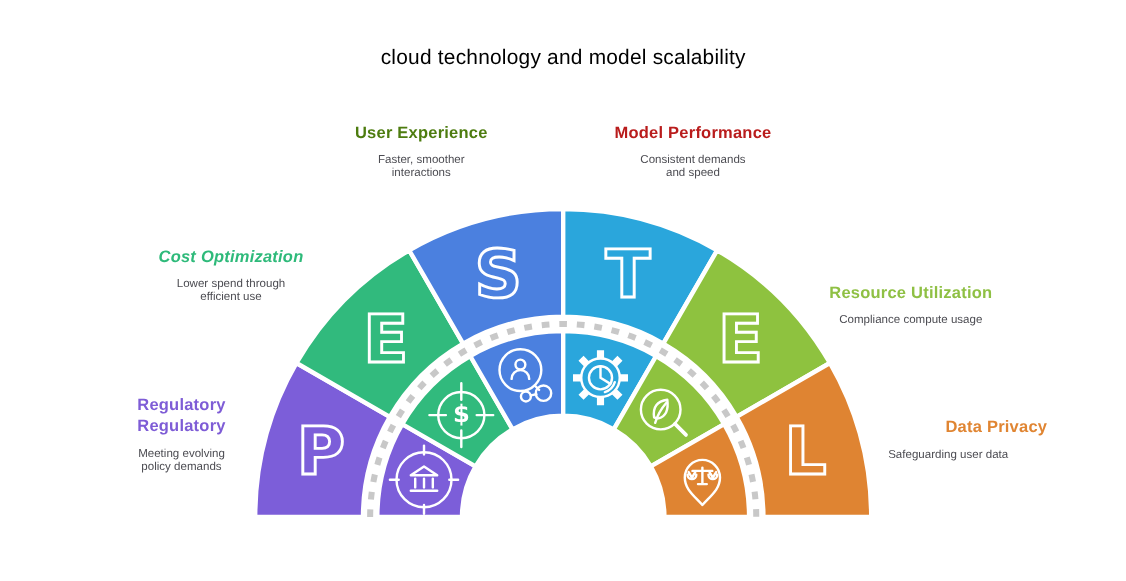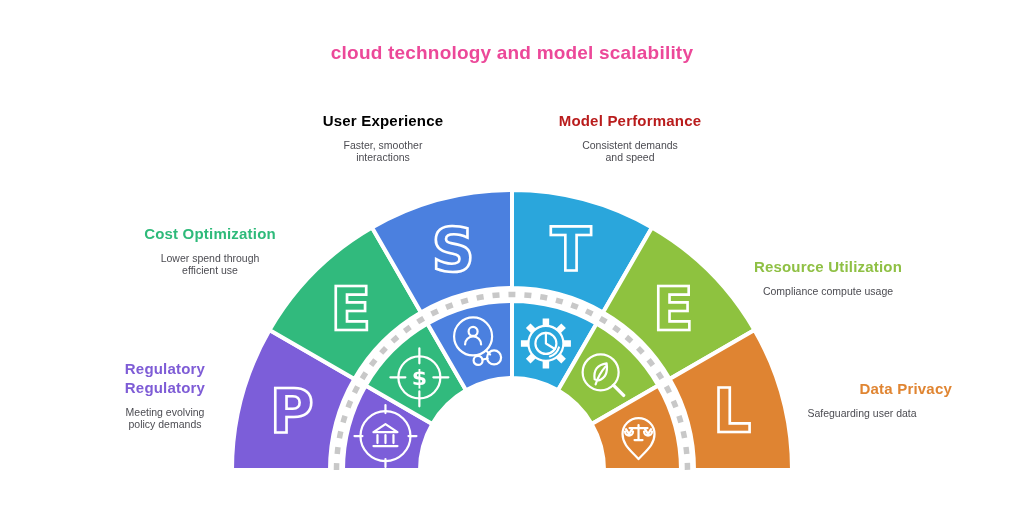--- a/index.html
+++ b/index.html
@@ -4,57 +4,57 @@
 <style>
   html,body{margin:0;padding:0;}
   body{
     width:1024px;height:528px;background:#ffffff;overflow:hidden;
     font-family:"Liberation Sans","DejaVu Sans",sans-serif;
     position:relative;
   }
   .stage{position:absolute;inset:0;}
   .title{
     position:absolute;left:512px;top:42px;transform:translateX(-50%);
-    font-size:19px;font-weight:bold;color:#ec4899;white-space:nowrap;
+    font-size:19px;font-weight:normal;color:#000000;white-space:nowrap;
     letter-spacing:.2px;margin:0;
   }
   .label{position:absolute;text-align:center;transform:translateX(-50%);}
   .label-heading{font-size:15px;font-weight:bold;line-height:1.25;letter-spacing:.2px;}
   .label-sub{margin-top:8px;font-size:10.5px;font-weight:400;color:#4c4c52;line-height:1.2;}
   svg#arch{position:absolute;left:0;top:0;}
   svg text.seg-letter{
     font-family:"DejaVu Sans","Liberation Sans",sans-serif;
     font-weight:bold;
   }
 </style>
 </head>
 <body>
 
 <div class="stage">
 
   <h1 class="title">cloud technology and model scalability</h1>
 
   <div class="label" style="left:383px;top:112px;width:180px">
-    <div class="label-heading" style="color: #000000;">User Experience</div>
+    <div class="label-heading" style="color: #4d7c0f;">User Experience</div>
     <div class="label-sub">
       <div>Faster, smoother</div>
       <div>interactions</div>
     </div>
   </div>
 
   <div class="label" style="left:630px;top:112px;width:190px">
     <div class="label-heading" style="color: #b91c1c;">Model Performance</div>
     <div class="label-sub">
       <div>Consistent demands</div>
       <div>and speed</div>
     </div>
   </div>
 
   <div class="label" style="left:210px;top:225px;width:180px">
-    <div class="label-heading" style="color: rgb(46, 186, 122);">Cost Optimization</div>
+    <div class="label-heading" style="color: rgb(46, 186, 122); font-style: italic;">Cost Optimization</div>
     <div class="label-sub">
       <div>Lower spend through</div>
       <div>efficient use</div>
     </div>
   </div>
 
   <div class="label" style="left:828px;top:258px;width:200px">
     <div class="label-heading" style="color: rgb(143, 192, 68);">Resource Utilization</div>
     <div class="label-sub">
       <div>Compliance compute usage</div>

